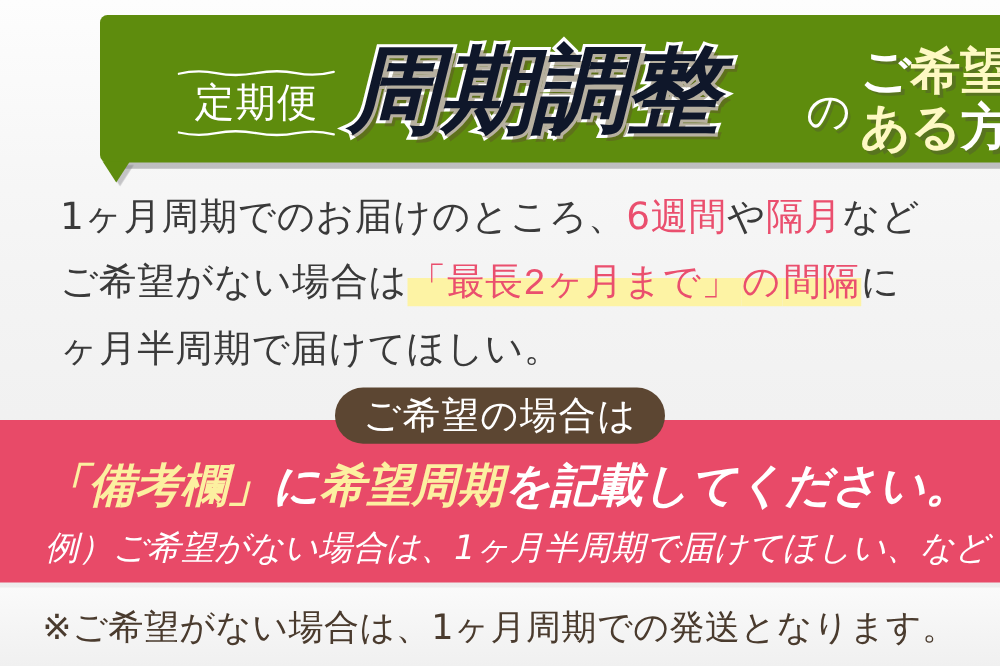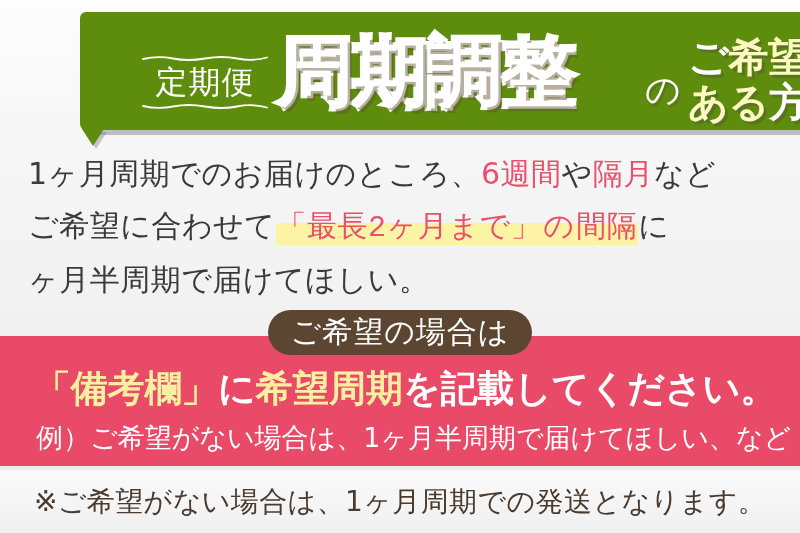--- a/index.html
+++ b/index.html
@@ -79,27 +79,28 @@
   }
 
   
   .main-title {
     position: absolute;
     left: 198px;
     top: 22px;
     font-size: 76px;
     font-weight: 700;
     line-height: 1;
-    color: #ffffff;
+    color: #0f172a;
     letter-spacing: -2px;
     white-space: nowrap;
     -webkit-text-stroke: 5px #ffffff;
     paint-order: stroke fill;
     text-shadow:
       4px 5px 0 rgba(95,80,45,0.45);
+    font-style: italic;
   }
 
   
   .no-particle {
     position: absolute;
     left: 565px;
     top: 61px;
     font-size: 35px;
     color: #ffffff;
     line-height: 1;
@@ -124,21 +125,21 @@
   .kibou-line + .kibou-line { margin-top: 4px; }
   .w  { color: #ffffff; }
   .lb { color: #fef9c3; }
 
   
   .body-copy {
     position: absolute;
     left: 0;
     top: 148px;
     width: 800px;
-    padding-left: 28px;
+    padding-left: 48px;
     box-sizing: border-box;
   }
   .copy-line {
     font-size: 30px;
     line-height: 52px;
     color: #3a3a3a;
     letter-spacing: 0.5px;
     white-space: nowrap;
   }
   .pink { color: #ea4f6e; }
@@ -171,20 +172,21 @@
   }
 
   
   .pink-band {
     position: absolute;
     left: 0;
     top: 336px;
     width: 800px;
     height: 130px;
     background: #e84a68;
+    font-style: italic;
   }
   .pink-main {
     position: absolute;
     left: 34px;
     top: 28px;
     font-size: 37px;
     font-weight: 700;
     letter-spacing: -0.2px;
     white-space: nowrap;
     color: #ffffff;
@@ -250,21 +252,21 @@
 
     </div>
 
     <div class="bubble-tail"></div>
   </div>
 
   <div class="body-copy">
 
     <div class="copy-line"><span>1ヶ月周期でのお届けのところ、</span><span class="pink">6週間</span><span>や</span><span class="pink">隔月</span><span>など</span></div>
 
-    <div class="copy-line"><span>ご希望に合わせて</span><span class="pink hl">「最長2ヶ月まで」</span><span class="pink hl">の</span><span class="pink hl">間隔</span><span>に</span></div>
+    <div class="copy-line"><span>ご希望がない場合は</span><span class="pink hl">「最長2ヶ月まで」</span><span class="pink hl">の</span><span class="pink hl">間隔</span><span>に</span></div>
 
     <div class="copy-line">ヶ月半周期で届けてほしい。</div>
   </div>
 
   <div class="brown-pill">
     <span class="brown-pill-label">ご希望の場合は</span>
   </div>
 
   <div class="pink-band">
 

